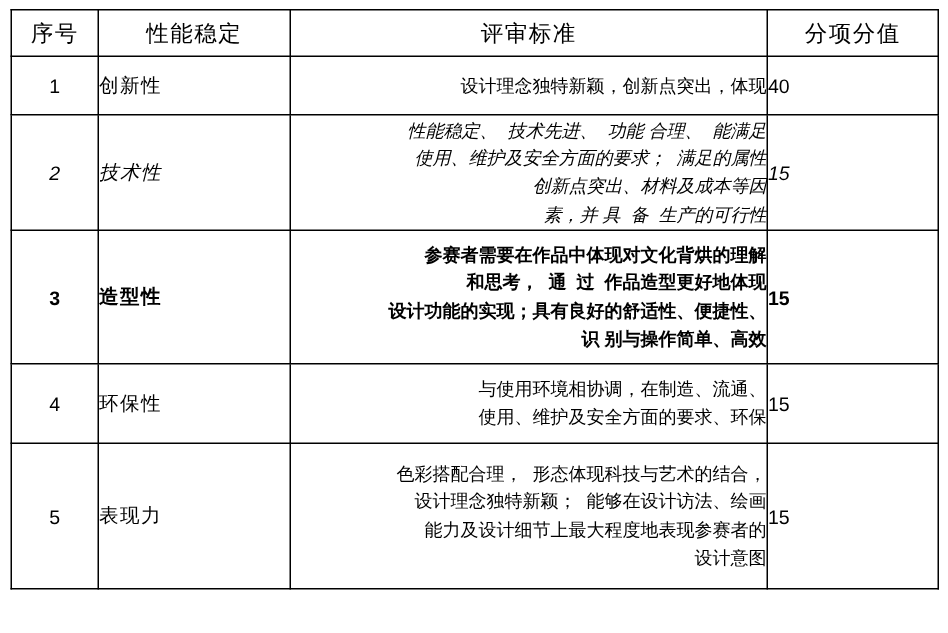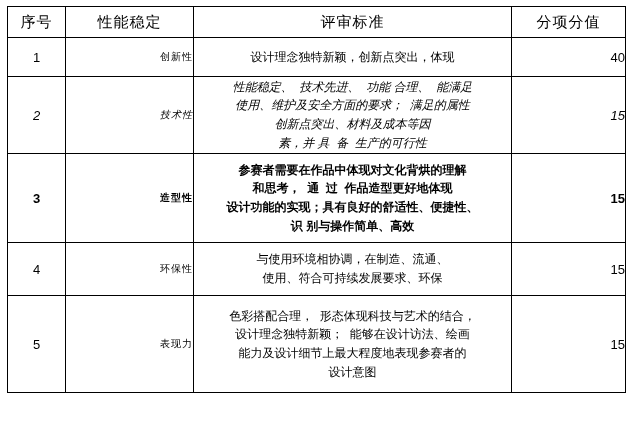--- a/index.html
+++ b/index.html
@@ -36,33 +36,33 @@
   .col-no    { width: 58px; }
   .col-attr  { width: 128px; }
   .col-crit  { width: 318px; }
   .col-score { width: 114px; }
 
   td.cell-no {
     text-align: center;
     font-size: 13px;
   }
   td.cell-attr {
-    text-align: right;
-    font-size: 10px;
+    text-align: left;
+    font-size: 13px;
     letter-spacing: 1px;
   }
   td.cell-score {
-    text-align: right;
+    text-align: left;
     font-size: 13px;
   }
   td.cell-crit {
     font-size: 12px;
     line-height: 1.55;
     padding: 6px 6px 6px 8px;
-    text-align: center;
+    text-align: right;
   }
   td.cell-crit .line {
     display: block;
     white-space: pre-wrap;
   }
   tr.row-1 td { height: 38px; }
   tr.row-2 td { height: 76px; font-style: italic; }
   tr.row-3 td { height: 88px; font-weight: bold; }
   tr.row-4 td { height: 52px; }
   tr.row-5 td { height: 96px; }
@@ -114,21 +114,21 @@
         <span class="line">设计功能的实现；具有良好的舒适性、便捷性、</span>
         <span class="line">识 别与操作简单、高效</span>
       </td>
       <td class="cell-score">15</td>
     </tr>
     <tr class="row-4">
       <td class="cell-no">4</td>
       <td class="cell-attr">环保性</td>
       <td class="cell-crit">
         <span class="line">与使用环境相协调，在制造、流通、</span>
-        <span class="line">使用、符合可持续发展要求、环保</span>
+        <span class="line">使用、维护及安全方面的要求、环保</span>
       </td>
       <td class="cell-score">15</td>
     </tr>
     <tr class="row-5">
       <td class="cell-no">5</td>
       <td class="cell-attr">表现力</td>
       <td class="cell-crit">
         <span class="line">色彩搭配合理，  形态体现科技与艺术的结合，</span>
         <span class="line">设计理念独特新颖；  能够在设计访法、绘画</span>
         <span class="line">能力及设计细节上最大程度地表现参赛者的</span>

